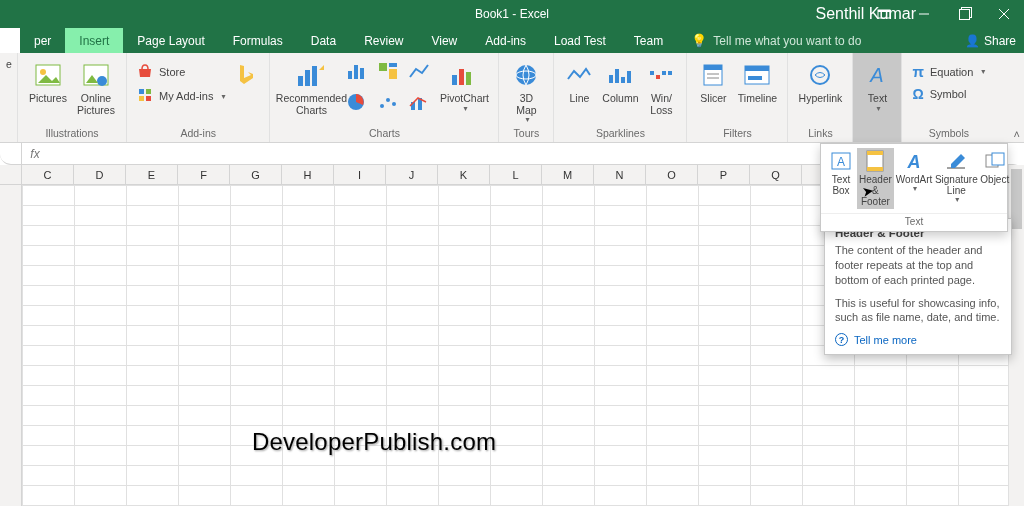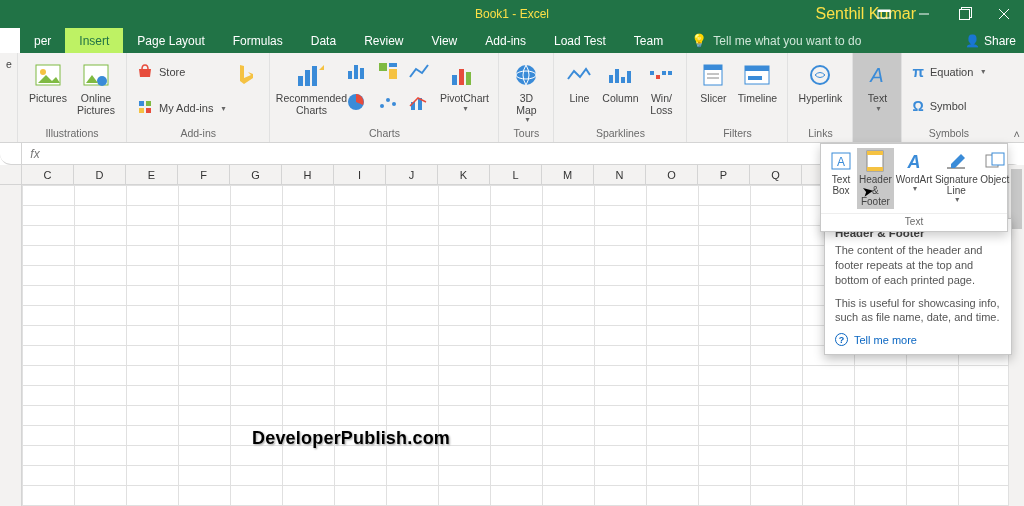--- a/index.html
+++ b/index.html
@@ -1,42 +1,42 @@
 <!DOCTYPE html>
 <html><head>
 <meta charset="utf-8">
 <style>
 * { box-sizing: border-box; margin: 0; padding: 0; font-family: "Segoe UI", Tahoma, sans-serif; }
 body { width: 1024px; height: 506px; background: #fff; overflow: hidden; position: relative; }
 
 
-.titlebar { height: 28px; background: #217346; color: #fde047; display: flex; align-items: center; position: relative; }
+.titlebar { height: 28px; background: #217346; color: #ffffff; display: flex; align-items: center; position: relative; }
 .titlebar .title { position: absolute; left: 50%; transform: translateX(-50%); font-size: 12px; }
 .titlebar .user { position: absolute; right: 108px; font-size: 16px; }
 .titlebar .winbtns { position: absolute; right: 0; display: flex; }
 .titlebar .winbtn { width: 40px; height: 28px; display: flex; align-items: center; justify-content: center; font-size: 12px; color: #fff; }
 .titlebar .winbtn.restore::before { content:""; width:9px; height:9px; border:1px solid #fff; box-shadow: 2px -2px 0 -1px #217346, 2px -2px 0 0 #fff; }
 
 
 .tabs { height: 25px; background: #217346; display: flex; align-items: stretch; color: #fff; font-size: 12px; margin-left: 20px; }
 .tab { padding: 0 14px; display: flex; align-items: center; cursor: pointer; }
-.tab.active { background: #bef264; color: #217346; }
+.tab.active { background: #86efac; color: #217346; }
 .tellme { display: flex; align-items: center; margin-left: 14px; color: #cfe6d8; }
 .tellme .bulb { margin-right: 6px; font-size: 13px; }
 .share { margin-left: auto; margin-right: 8px; display: flex; align-items: center; }
 .share .icon { margin-right: 4px; }
 
 
 .ribbon { height: 90px; background: #f3f2f1; border-bottom: 1px solid #d4d4d4; display: flex; position: relative; }
 .group { border-right: 1px solid #e1e1e1; display: flex; flex-direction: column; justify-content: space-between; }
 .group .items { display: flex; align-items: flex-start; padding: 4px 6px 0 6px; height: 72px; }
 .group .label { text-align: center; font-size: 10.5px; color: #6a6a6a; padding-bottom: 3px; }
 .bigbtn { display: flex; flex-direction: column; align-items: center; width: 48px; font-size: 10.5px; color: #444; text-align: center; line-height: 1.1; padding-top: 2px; }
 .bigbtn .ic { width: 32px; height: 32px; margin: 0 auto 2px; display: flex; align-items: center; justify-content: center; }
-.smallrow { display: flex; flex-direction: column; gap: 18px; padding: 6px 4px 0 4px; }
+.smallrow { display: flex; flex-direction: column; gap: 6px; padding: 6px 4px 0 4px; }
 .smallbtn { display: flex; align-items: center; font-size: 11px; color: #444; gap: 6px; }
 .dropdown-caret { font-size: 8px; color: #666; margin-left: 2px; }
 
 .collapse { position:absolute; right:4px; bottom:2px; font-size:11px; color:#666; }
 
 
 .fxbar { height: 22px; border-bottom: 1px solid #d4d4d4; display: flex; align-items: center; font-size: 12px; background:#fff;border-radius:11px;}
 .namebox { width: 22px; border-right: 1px solid #d4d4d4; height: 100%; }
 .fxlabel { width: 26px; text-align: center; color:#777; font-style: italic; }
 .fxinput { flex:1; height:100%; border:none; outline:none; font-size:12px; }
@@ -65,21 +65,21 @@
 .textpanel .plabel { text-align:center; font-size:10px; color:#6a6a6a; padding:2px 0 4px; border-top:1px solid #eee;}
 
 
 .tooltip { position:absolute; left:824px; top:218px; width:188px; background:#fff; border:1px solid #c8c8c8; box-shadow:0 4px 10px rgba(0,0,0,0.25); padding:8px 10px; font-size:11px; color:#555; z-index:9;}
 .tooltip .tt-title { font-weight:bold; color:#444; margin-bottom:4px; font-size:11.5px;}
 .tooltip .tt-body { margin-bottom:8px; line-height:1.35; }
 .tooltip .tt-more { color:#0a66c2; display:flex; align-items:center; gap:6px; }
 .tooltip .qmark { width:13px; height:13px; border:1.5px solid #0a66c2; border-radius:50%; display:flex; align-items:center; justify-content:center; font-size:9px; font-weight:bold; }
 
 
-.watermark { position:absolute; left:252px; top:428px; font-size:18px; font-weight:bold; color:#000;
+.watermark { position:absolute; left:252px; top:428px; font-size:24px; font-weight:normal; color:#000;
   text-shadow: 0 0 3px #fff, 1px 1px 2px #888; font-family: Arial, sans-serif; letter-spacing:0.2px;}
 
 
 .ic svg { display:block; }
 
 
 .vscroll { position:absolute; right:0; top:165px; width:16px; bottom:0; background:#f3f2f1; border-left:1px solid #e0e0e0; z-index:5;}
 .vscroll .thumb { position:absolute; top:4px; left:2px; right:2px; height:60px; background:#c8c8c8; }
 
 

